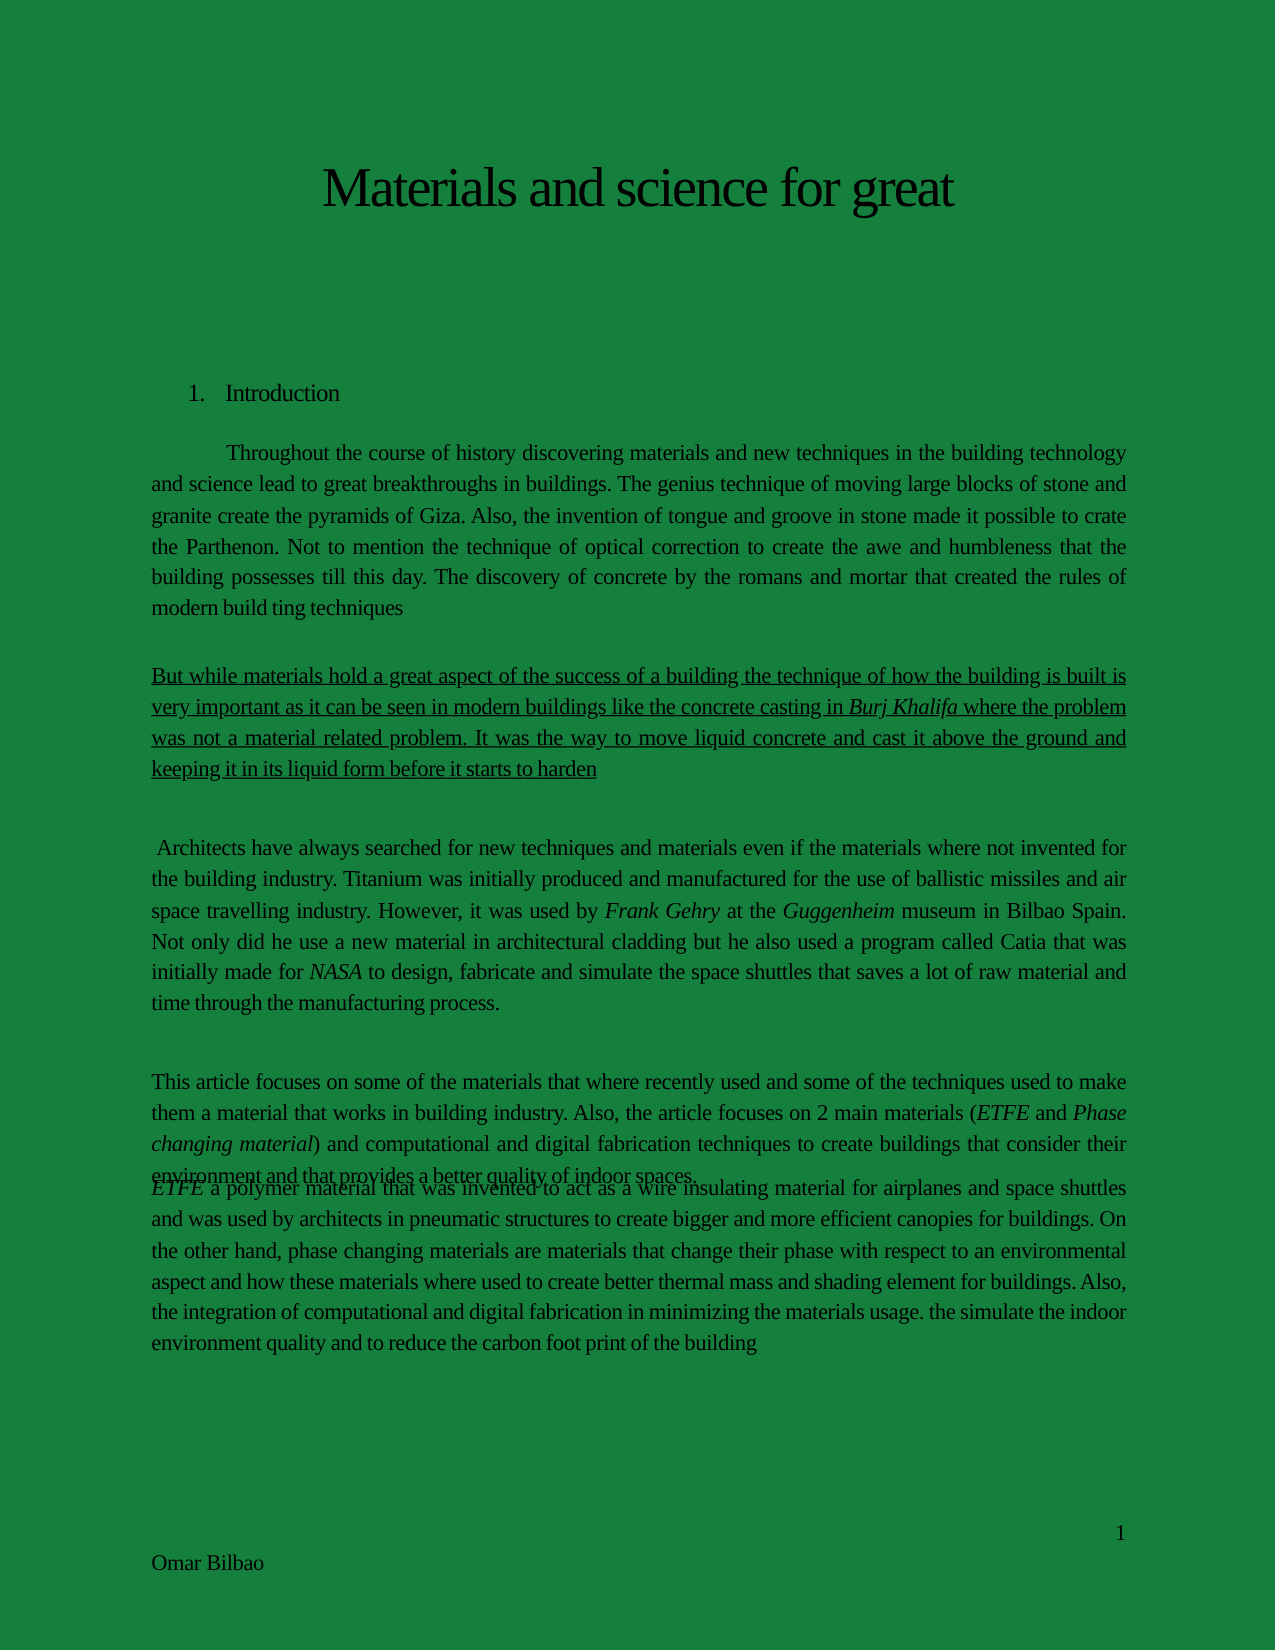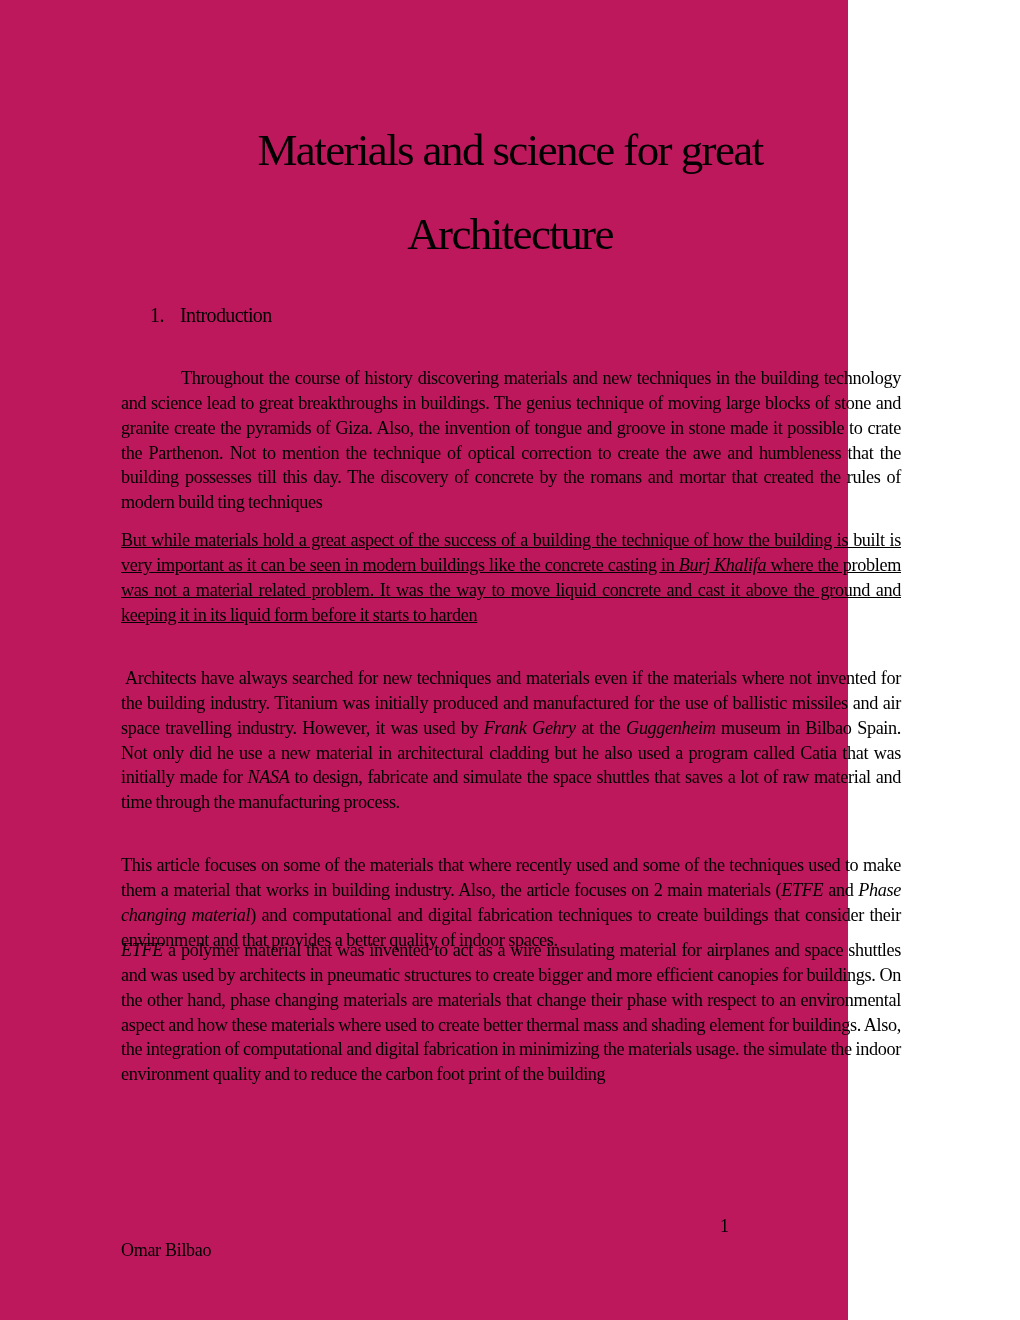--- a/index.html
+++ b/index.html
@@ -11,23 +11,23 @@
       width: 1020px;
       height: 1320px;
       position: relative;
       overflow: hidden;
       font-family: "Liberation Serif", serif;
       color: #000000;
     }
     .page {
       position: absolute;
       left: 0; top: 0;
-      width: 848px;
+      width: 1020px;
       height: 1320px;
-      background: #be185d;
+      background: #15803d;
     }
     .title {
       position: absolute;
       left: 0;
       width: 1020px;
       text-align: center;
       font-size: 45px;
       line-height: 1;
       letter-spacing: -1.6px;
       white-space: nowrap;
@@ -48,21 +48,21 @@
       position: absolute;
       left: 121px;
       width: 780px;
       font-size: 18.2px;
       line-height: 24.8px;
       text-align: justify;
       letter-spacing: -0.35px;
       word-spacing: -0.5px;
     }
     .para .it { font-style: italic; }
-    .p1 { top: 348px; text-indent: 60px; }
+    .p1 { top: 332px; text-indent: 60px; }
     .p2 { top: 510px; text-decoration: underline; }
     .p3 { top: 648px; text-indent: 4px; }
     .p4 { top: 835px; }
     .p5 { top: 920px; }
     .page-number {
       position: absolute;
       right: 119px;
       top: 1217px;
       font-size: 18px;
       line-height: 1;
@@ -75,21 +75,20 @@
       line-height: 1;
       letter-spacing: -0.3px;
     }
   </style>
 </head>
 <body>
 
 <div class="page">
 
   <div class="title title-line-1">Materials and science for great</div>
-  <div class="title title-line-2">Architecture</div>
 
   <div class="heading">
     <span class="num">1.</span><span>Introduction</span>
   </div>
 
   <p class="para p1"><span>Throughout the course of history discovering materials and new techniques in the building technology and science lead to great breakthroughs in buildings. The genius technique of moving large blocks of stone and granite create the pyramids of Giza. Also, the invention of tongue and groove in stone made it possible to crate the Parthenon. Not to mention the technique of optical correction to create the awe and humbleness that the building possesses till this day. The discovery of concrete by the romans and mortar that created the rules of modern build ting techniques</span></p>
   <p class="para p2"><span>But while materials hold a great aspect of the success of a building the technique of how the building is built is very important as it can be seen in modern buildings like the concrete casting in </span><span class="it">Burj Khalifa</span><span> where the problem was not a material related problem. It was the way to move liquid concrete and cast it above the ground and keeping it in its liquid form before it starts to harden</span></p>
   <p class="para p3"><span>Architects have always searched for new techniques and materials even if the materials where not invented for the building industry. Titanium was initially produced and manufactured for the use of ballistic missiles and air space travelling industry. However, it was used by </span><span class="it">Frank Gehry</span><span> at the </span><span class="it">Guggenheim</span><span> museum in Bilbao Spain. Not only did he use a new material in architectural cladding but he also used a program called Catia that was initially made for </span><span class="it">NASA</span><span> to design, fabricate and simulate the space shuttles that saves a lot of raw material and time through the manufacturing process.</span></p>
   <p class="para p4"><span>This article focuses on some of the materials that where recently used and some of the techniques used to make them a material that works in building industry. Also, the article focuses on 2 main materials (</span><span class="it">ETFE</span><span> and </span><span class="it">Phase changing material</span><span>) and computational and digital fabrication techniques to create buildings that consider their environment and that provides a better quality of indoor spaces.</span></p>
   <p class="para p5"><span class="it">ETFE</span><span> a polymer material that was invented to act as a wire insulating material for airplanes and space shuttles and was used by architects in pneumatic structures to create bigger and more efficient canopies for buildings. On the other hand, phase changing materials are materials that change their phase with respect to an environmental aspect and how these materials where used to create better thermal mass and shading element for buildings. Also, the integration of computational and digital fabrication in minimizing the materials usage. the simulate the indoor environment quality and to reduce the carbon foot print of the building</span></p>

